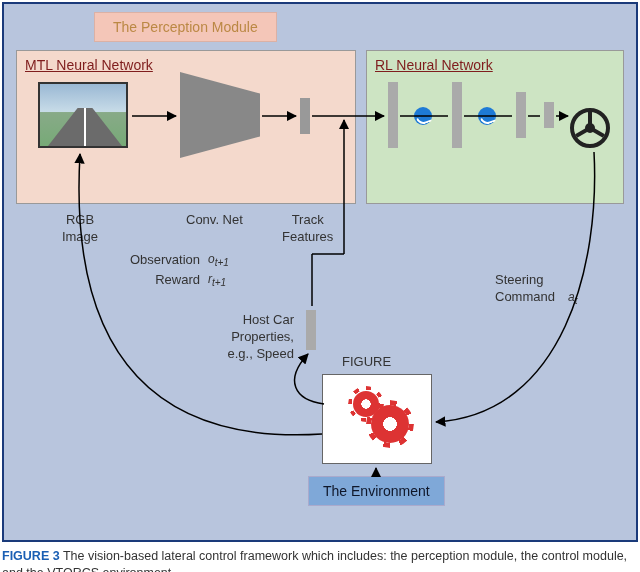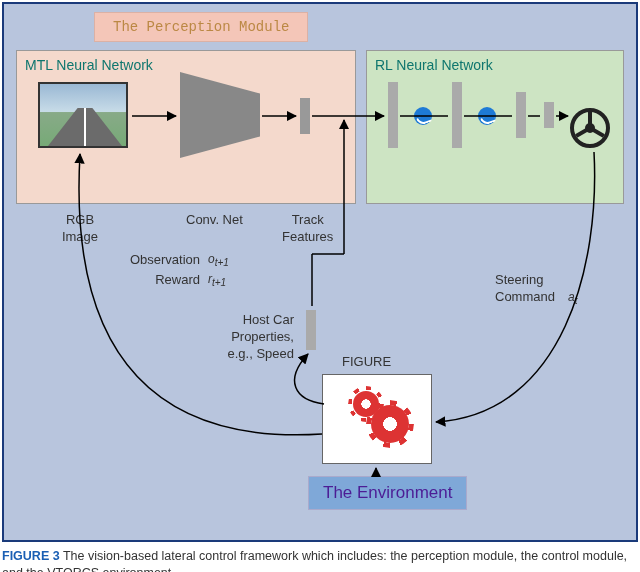--- a/index.html
+++ b/index.html
@@ -1,45 +1,45 @@
 <!DOCTYPE html>
 <html><head>
 <meta charset="utf-8">
 <style>
   * { box-sizing: border-box; margin: 0; padding: 0; }
   body { font-family: Arial, sans-serif; background: #fff; width: 640px; }
   .figure { position: relative; width: 636px; height: 540px; border: 2px solid #1a3a7a; background: #b8c5dd; margin: 2px; }
   .module-label { position: absolute; padding: 6px 18px; font-size: 14px; border: 1px solid rgba(0,0,0,0.1); }
-  .perception-label { left: 90px; top: 8px; background: #f4c6b8; color: #b84; font-family: Liberation Mono, monospace; }
+  .perception-label { left: 90px; top: 8px; background: #f4c6b8; color: #b84; }
   .control-label { right: 70px; top: 8px; background: #9fce8f; color: #2a6; }
   .module-box { position: absolute; border: 1px solid #999; top: 46px; height: 154px; }
   .perception-box { left: 12px; width: 340px; background: #f4d9cc; }
   .control-box { right: 12px; width: 258px; background: #cde4c3; }
-  .box-title { position: absolute; left: 8px; top: 6px; font-size: 14px; color: #0f766e; }
+  .box-title { position: absolute; left: 8px; top: 6px; font-size: 14px; color: #7f1d1d; text-decoration: underline; }
   .road-img { position: absolute; left: 34px; top: 78px; width: 90px; height: 66px; border: 2px solid #333; overflow: hidden; }
   .sky { position: absolute; inset: 0; background: linear-gradient(#9ab8d4 0%, #c8dce8 45%, #8a8 46%, #7a7 100%); }
   .road { position: absolute; bottom: 0; left: 8px; width: 74px; height: 38px; background: #6b6b6b; clip-path: polygon(40% 0, 60% 0, 100% 100%, 0 100%); }
   .road-line { position: absolute; bottom: 0; left: 50%; width: 2px; height: 38px; background: #fff; transform: translateX(-1px); }
   .trapezoid { position: absolute; left: 176px; top: 68px; width: 80px; height: 86px; background: #888; clip-path: polygon(0 0, 100% 25%, 100% 75%, 0 100%); }
   .feature-bar { position: absolute; background: #999; width: 10px; }
   .rl-bar { position: absolute; background: #aaa; width: 10px; }
   .activation { position: absolute; width: 18px; height: 18px; border-radius: 50%; background: #1e7ad6; }
   .activation::after { content: ""; position: absolute; left: 3px; top: 9px; width: 12px; height: 6px; border: 2px solid #fff; border-top: none; border-right: none; border-radius: 0 0 0 8px; transform: rotate(-20deg); }
   .steering { position: absolute; right: 26px; top: 104px; width: 40px; height: 40px; border: 4px solid #222; border-radius: 50%; }
   .steering::before { content: ""; position: absolute; left: 50%; top: 50%; width: 10px; height: 10px; background: #222; border-radius: 50%; transform: translate(-50%,-50%); }
   .steering .spoke { position: absolute; left: 50%; top: 50%; width: 16px; height: 4px; background: #222; transform-origin: 0 50%; }
   .label { position: absolute; font-size: 13px; color: #333; text-align: center; line-height: 1.3; }
   .sub { font-style: italic; font-size: 12px; }
   svg.arrows { position: absolute; inset: 0; width: 100%; height: 100%; pointer-events: none; }
   .vtorcs-box { position: absolute; left: 318px; top: 370px; width: 110px; height: 90px; background: #fff; border: 1px solid #666; }
   .gear { position: absolute; border-radius: 50%; }
   .gear.big { width: 38px; height: 38px; left: 48px; top: 30px; background: radial-gradient(circle, #fff 0 25%, #d33 26% 100%); }
   .gear.small { width: 26px; height: 26px; left: 30px; top: 16px; background: radial-gradient(circle, #fff 0 25%, #d33 26% 100%); }
   .gear::before { content:""; position:absolute; inset:-5px; background: repeating-conic-gradient(#d33 0 18deg, transparent 18deg 45deg); border-radius:50%; -webkit-mask: radial-gradient(circle, transparent 55%, #000 56%); mask: radial-gradient(circle, transparent 55%, #000 56%); }
-  .env-label { position: absolute; left: 304px; top: 472px; background: #7fa8d8; padding: 6px 14px; font-size: 17px; color: #4c1d95; border: 1px solid #aac; }
+  .env-label { position: absolute; left: 304px; top: 472px; background: #7fa8d8; padding: 6px 14px; font-size: 14px; color: #0f172a; border: 1px solid #aac; }
   .host-bar { position: absolute; left: 302px; top: 306px; width: 10px; height: 40px; background: #aaa; }
   .caption { margin: 6px 2px; font-size: 12.5px; color: #333; line-height: 1.35; }
   .caption b { color: #1a5fb4; margin-top: 27px; }
 </style>
 </head>
 <body>
 
 <div class="figure">
 
   <div class="module-label perception-label">The Perception Module</div>

